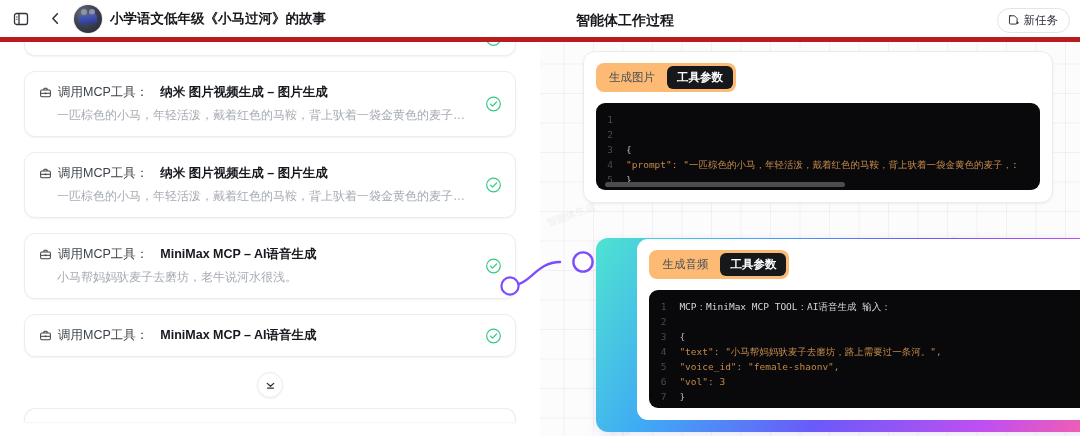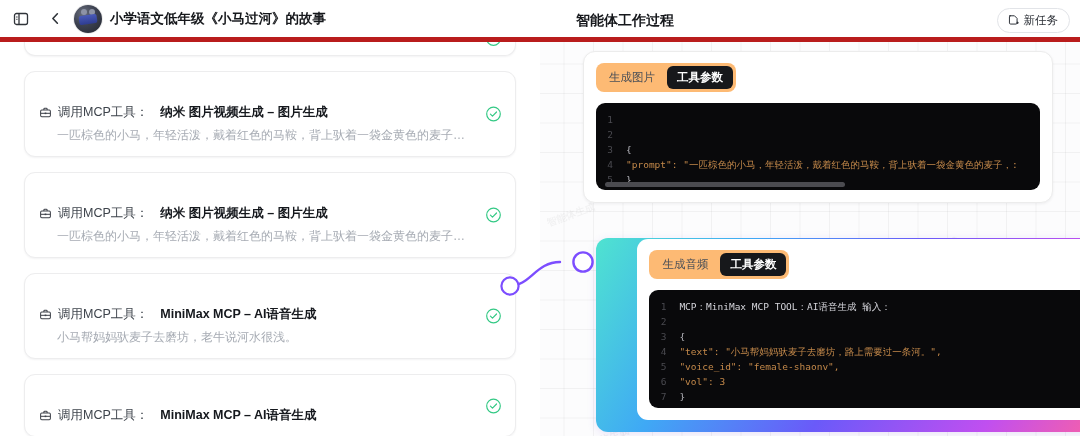--- a/index.html
+++ b/index.html
@@ -92,21 +92,21 @@
     border-top-left-radius: 0; border-top-right-radius: 0;
     border-top: none;
     padding-top: 0;
     margin-top: -22px;
   }
   .step-card.clipped-bottom {
     border-bottom: none; padding-bottom: 0;
     border-bottom-left-radius: 0; border-bottom-right-radius: 0;
     height: 14px; overflow: hidden; margin-bottom: 0;
   }
-  .sc-line1 { display: flex; align-items: center; gap: 6px; white-space: nowrap; margin-top: 20px; }
+  .sc-line1 { display: flex; align-items: center; gap: 6px; white-space: nowrap; }
   .tool-icon { flex: 0 0 auto; display: block; color: #3c4048; }
   .sc-label { font-size: 12.5px; color: #3d434b; }
   .sc-tool { font-size: 12.5px; font-weight: bold; color: #15181d; margin-left: 6px; }
   .sc-desc {
     margin-top: 6px; margin-left: 18px;
     font-size: 12px; color: #a6abb3;
     white-space: nowrap; overflow: hidden; text-overflow: ellipsis;
   }
   .sc-status {
     position: absolute; right: 13px; top: 50%; transform: translateY(-50%);

